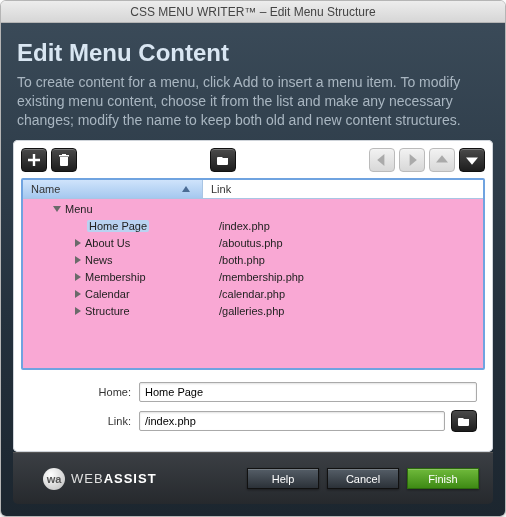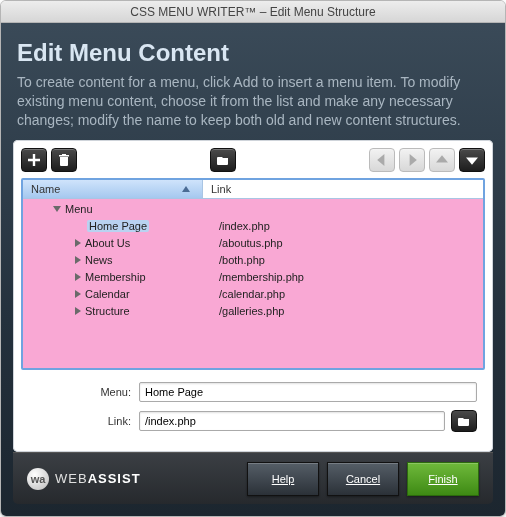--- a/index.html
+++ b/index.html
@@ -217,35 +217,35 @@
   .logo-circle {
     width: 22px; height: 22px;
     border-radius: 50%;
     background: radial-gradient(circle at 35% 30%, #fff, #bbb);
     display: flex;
     align-items: center;
     justify-content: center;
     font-size: 11px;
     font-weight: bold;
     color: #555;
+    margin-left: 16px;
   }
   .logo-text { font-size: 13px; letter-spacing: 1px; }
   .logo-text b { font-weight: bold; color: #fff; }
   .footer-btns { margin-left: auto; display: flex; gap: 8px; }
   .fbtn {
     min-width: 72px;
-    height: 34px;
+    height: 21px;
     border-radius: 0;
     font-size: 11px;
     color: #fff;
     border: 1px solid #111;
     background: linear-gradient(#555e67, #2b3138);
     cursor: pointer;
     box-shadow: inset 0 1px 0 rgba(255,255,255,0.2), 0 1px 2px rgba(0,0,0,0.4);
-    text-decoration: underline;
   }
   .fbtn.finish {
     background: linear-gradient(#6fb93b, #3e8a14);
     border: 1px solid #2c6a0d;
   }
 </style>
 </head>
 <body>
 
 <div class="window">
@@ -357,21 +357,21 @@
                 <span class="disclosure right"></span>
                 <span class="label-text">Structure</span>
               </div>
               <div class="cell-link">/galleries.php</div>
             </div>
           </div>
       </div>
 
       <div class="form-area">
         <div class="form-row">
-          <div class="form-label">Menu:</div>
+          <div class="form-label">Home:</div>
           <input class="form-input" value="Home Page" style="">
         </div>
         <div class="form-row">
           <div class="form-label">Link:</div>
           <input class="form-input" value="/index.php" style="">
           <div class="browse-btn">
             <svg viewBox="0 0 12 10" width="12" height="10">
                 <path d="M1 2h4l1 1h5v6a1 1 0 0 1-1 1H1a1 1 0 0 1-1-1V3a1 1 0 0 1 1-1z" fill="#fff"></path>
               </svg>
           </div>

